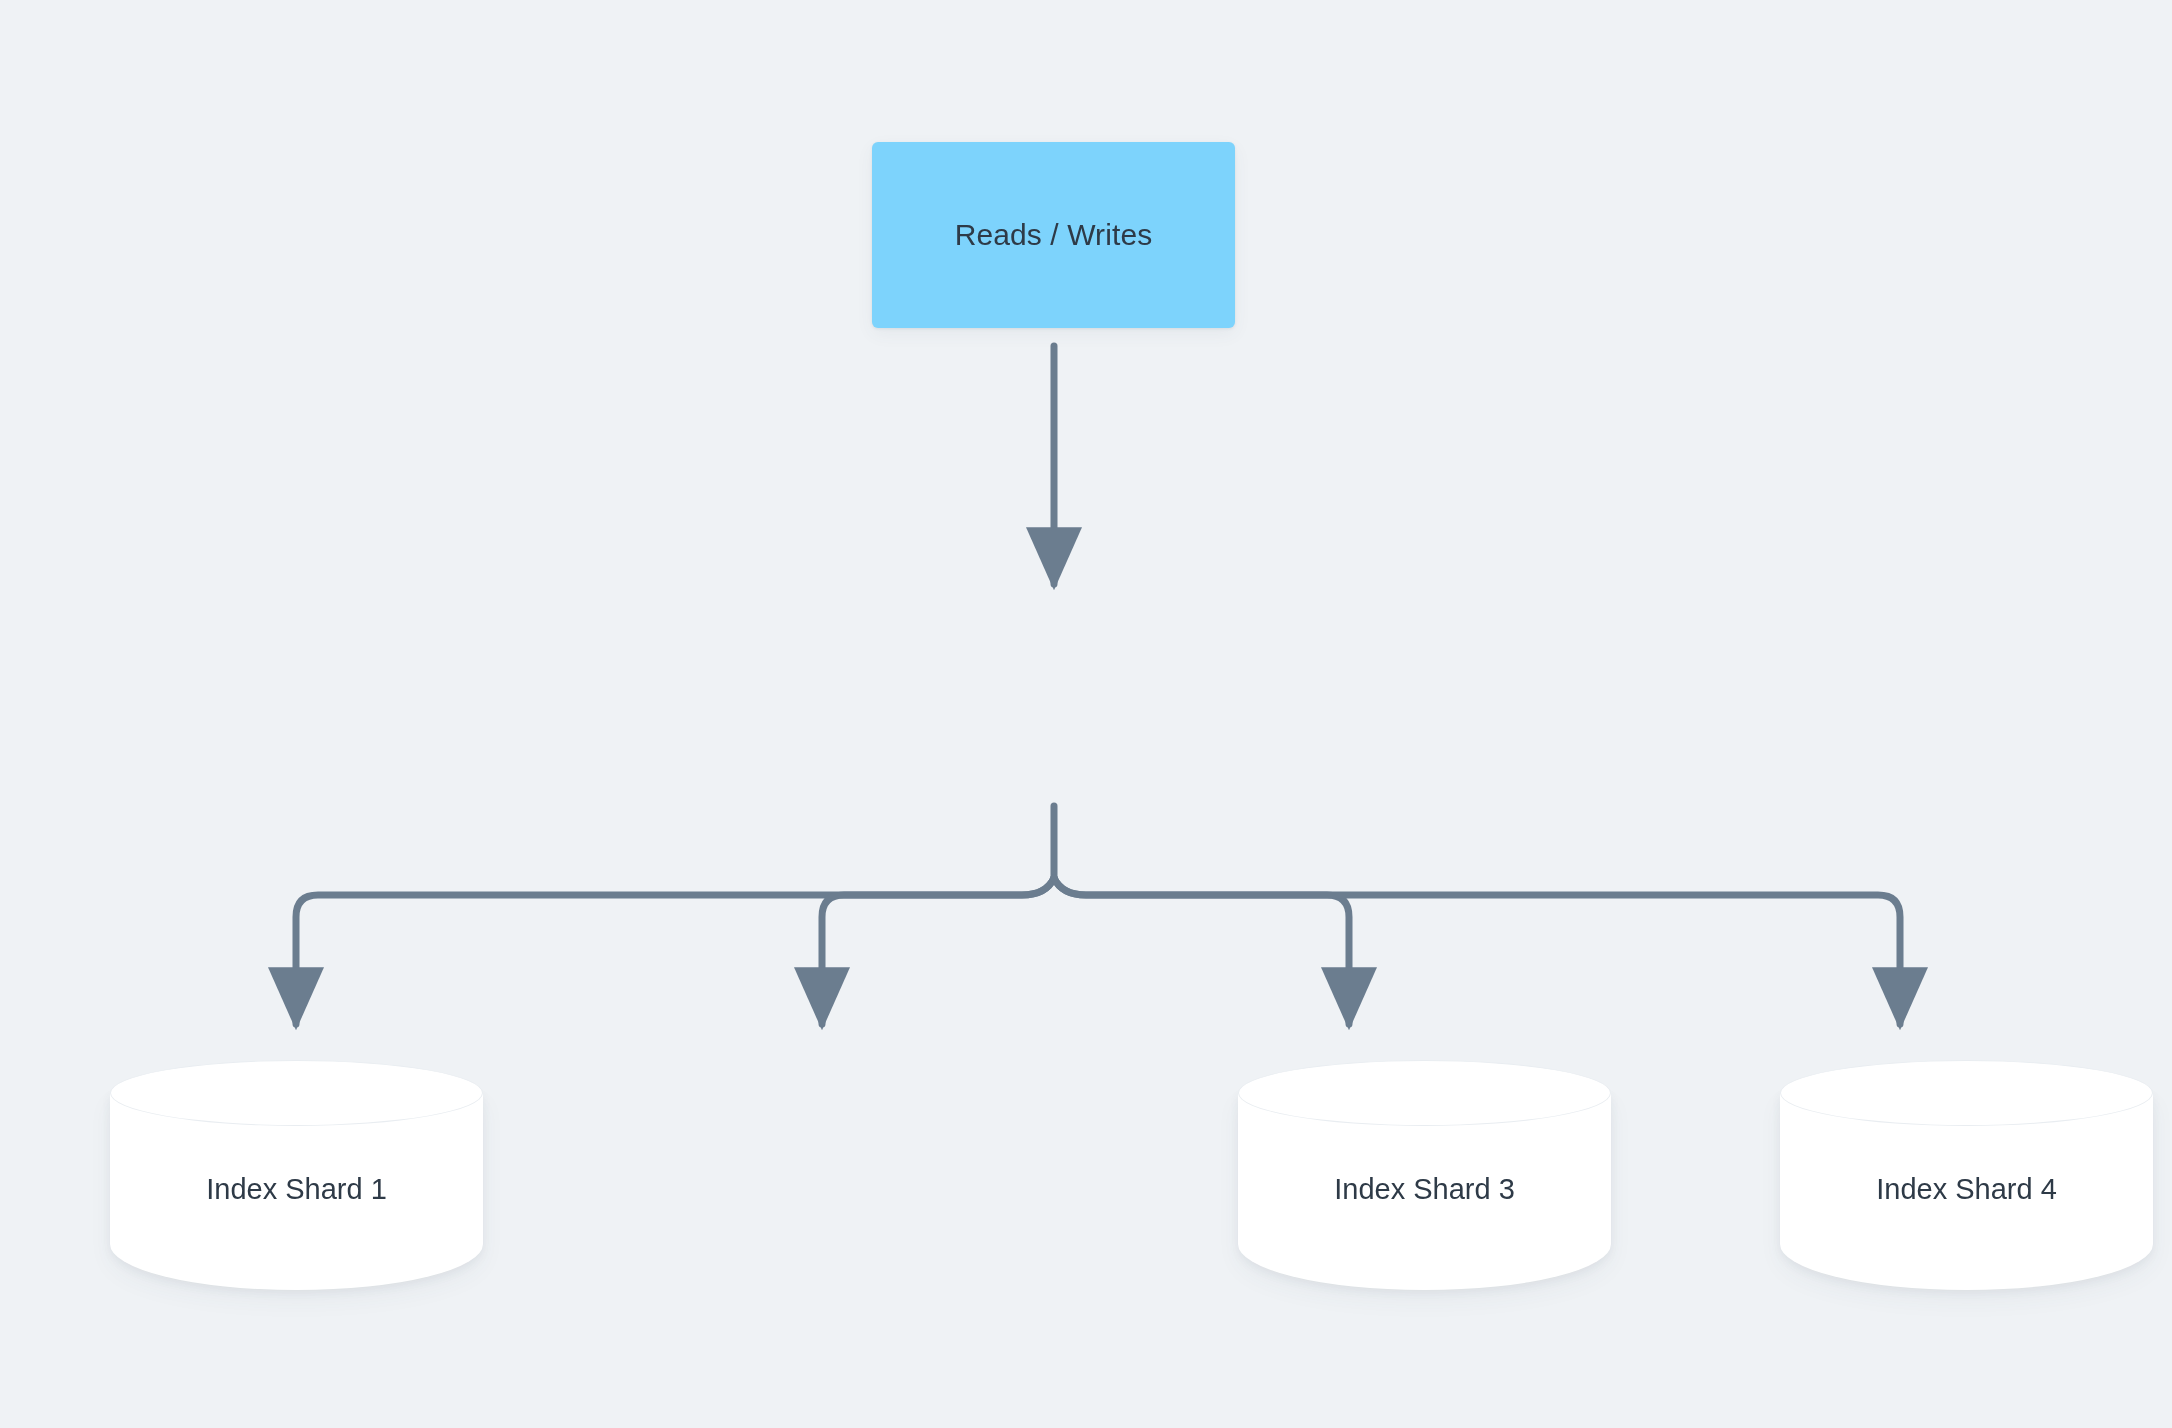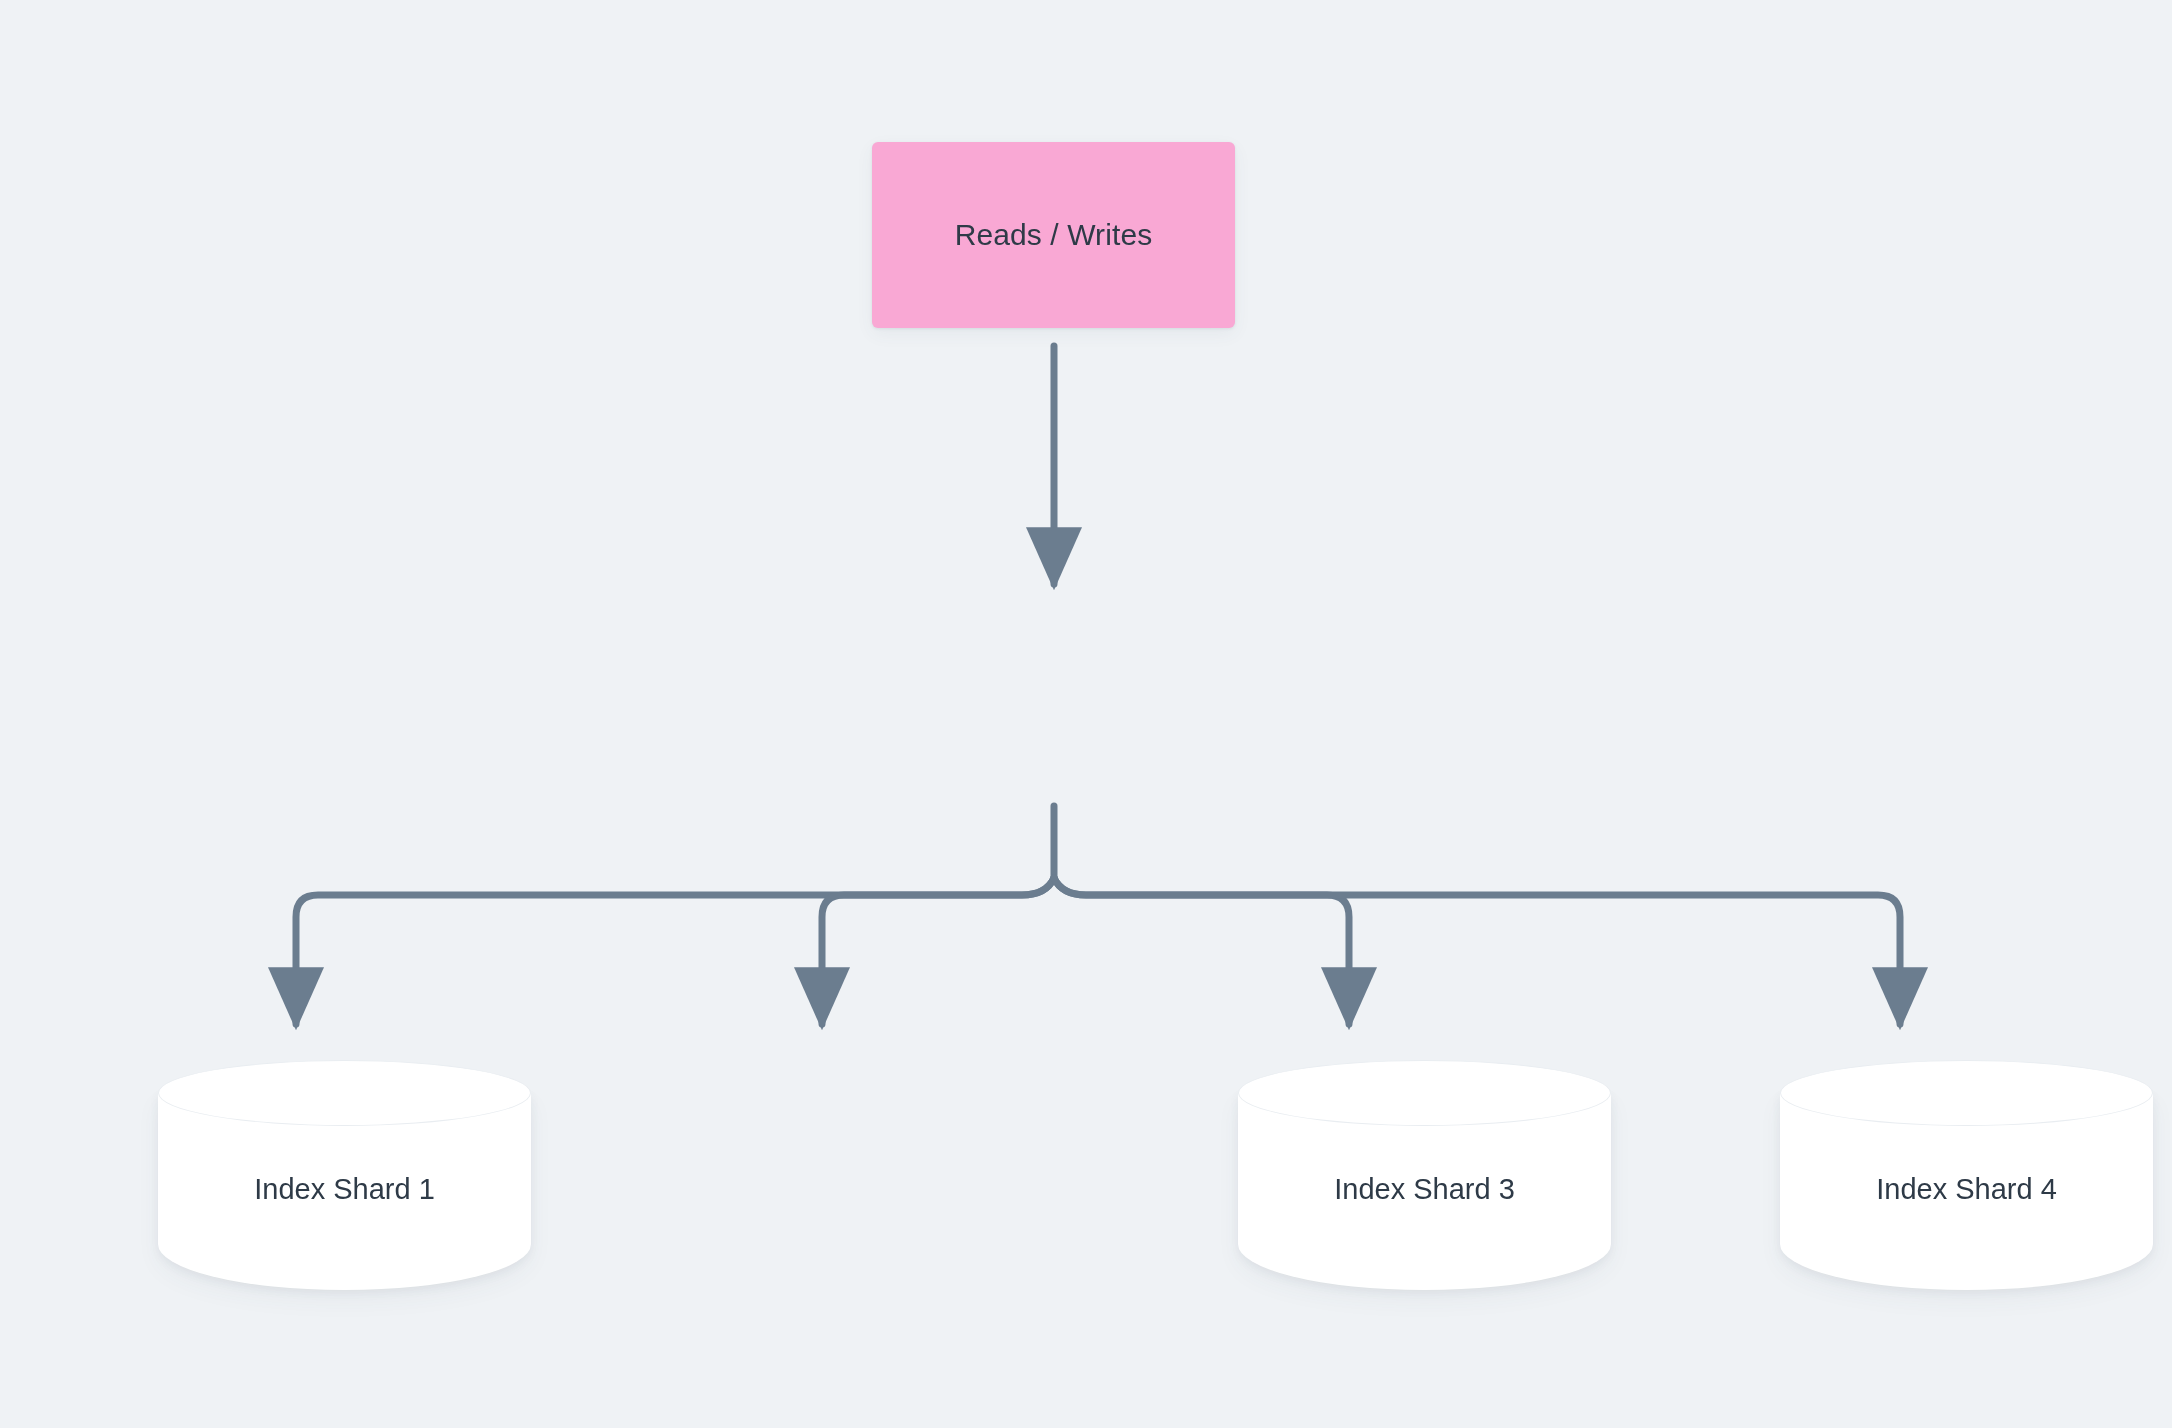--- a/index.html
+++ b/index.html
@@ -24,21 +24,21 @@
   #connector-layer {
     position: absolute;
     left: 0; top: 0;
     width: 2172px;
     height: 1428px;
     pointer-events: none;
   }
   
   .process-node {
     position: absolute;
-    background: #f9a8d4;
+    background: #7dd3fc;
     border-radius: 6px;
     box-shadow: 0 1px 3px rgba(66, 84, 102, 0.10),
                 0 6px 18px rgba(66, 84, 102, 0.06);
     display: flex;
     align-items: center;
     justify-content: center;
   }
   .process-node .node-label {
     font-size: 30px;
     font-weight: 400;
@@ -95,21 +95,21 @@
     display: flex;
     align-items: center;
     justify-content: center;
     font-size: 29px;
     font-weight: 400;
     color: #2e3a47;
     white-space: nowrap;
     padding-top: 28px;
     box-sizing: border-box;
   }
-  #cyl-shard-1 { left: 110px; margin-left: 48px; }
+  #cyl-shard-1 { left: 110px; }
   #cyl-shard-2 { left: 640px; }
   #cyl-shard-3 { left: 1238px; }
   #cyl-shard-4 { left: 1780px; }
 </style>
 </head>
 <body>
 
 <div id="diagram-root">
 
   <svg id="connector-layer" viewBox="0 0 2172 1428" width="2172" height="1428" xmlns="http://www.w3.org/2000/svg">

